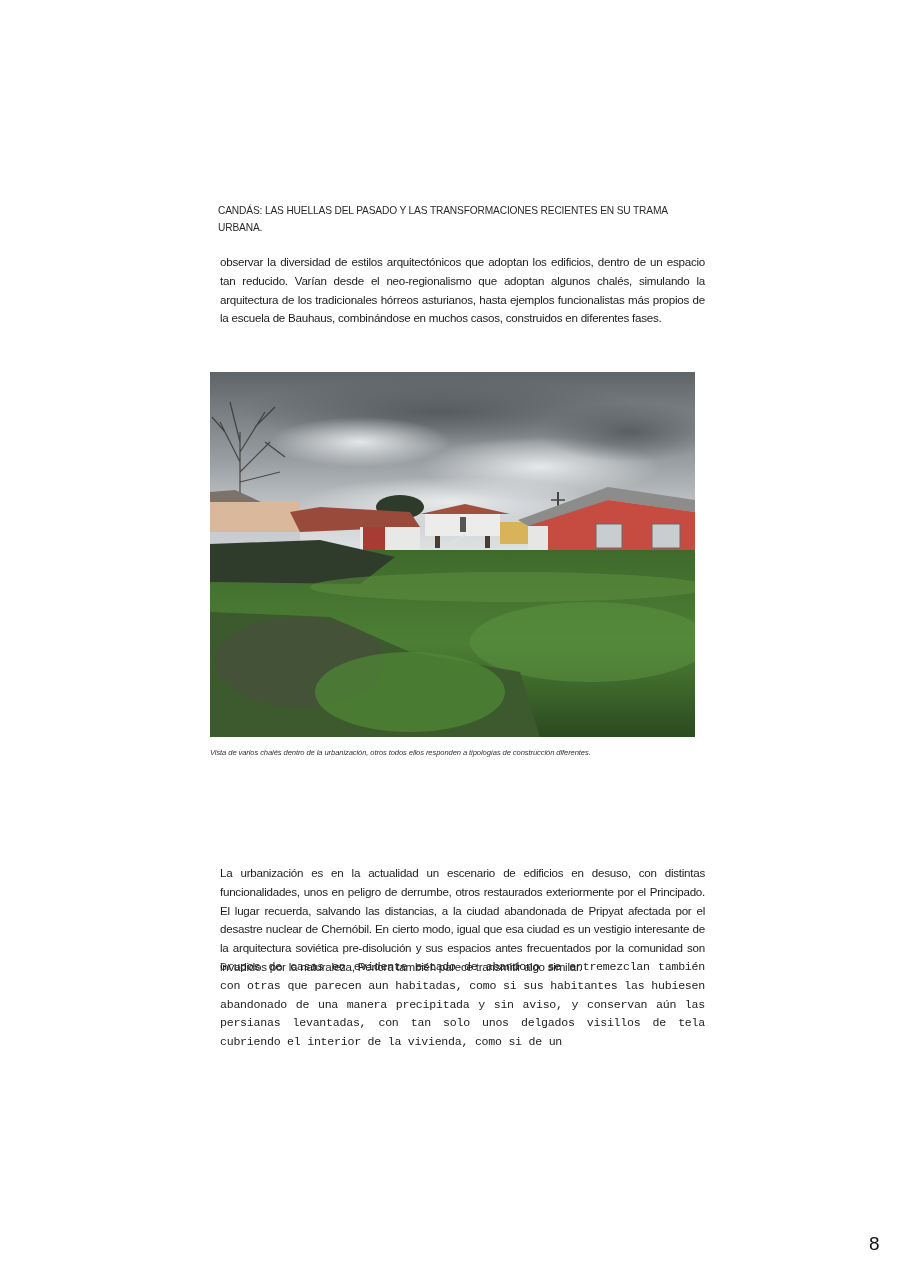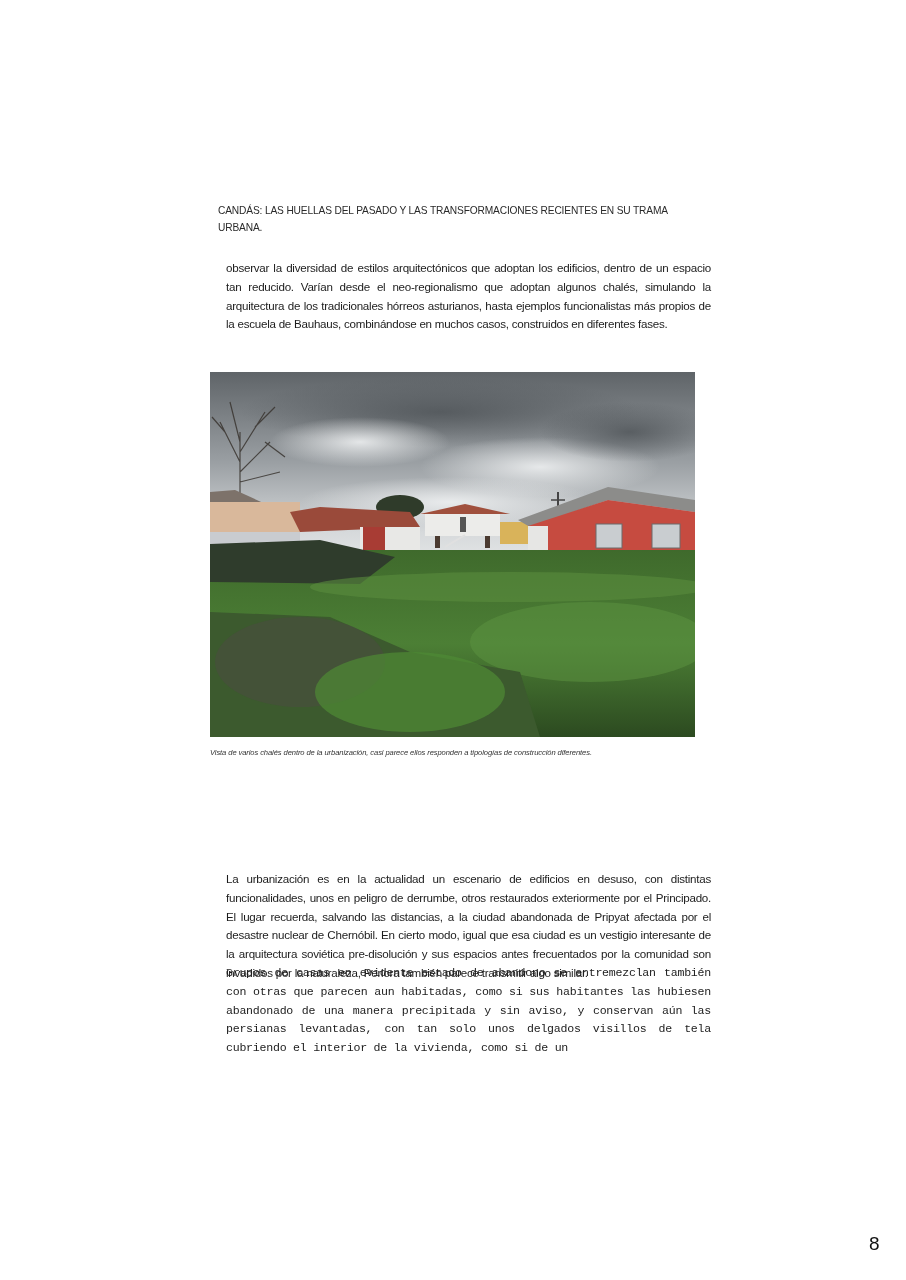--- a/index.html
+++ b/index.html
@@ -30,21 +30,21 @@
     .para {
       position: absolute;
       left: 210px;
       width: 485px;
       font-family: "Liberation Sans", sans-serif;
       font-size: 11.6px;
       line-height: 18.8px;
       text-align: justify;
       color: #1c1c1c;
       letter-spacing: -0.25px;
-      margin: 16px;
+      margin: 10px;
     }
     .para-1 { top: 243px; }
     .para-2 { top: 854px; }
     .para-3 { top: 948px; font-family: Liberation Mono, monospace; }
 
     .photo {
       position: absolute;
       left: 210px;
       top: 372px;
       width: 485px;
@@ -152,19 +152,19 @@
     <rect x="0" y="178" width="485" height="187" fill="url(#grass)"></rect>
     <polygon points="0,172 110,168 185,185 150,212 0,210" fill="#2f3c2c"></polygon>
     <ellipse cx="300" cy="215" rx="200" ry="15" fill="#5a8c3d" opacity="0.6"></ellipse>
     <ellipse cx="380" cy="270" rx="120" ry="40" fill="#5b913f" opacity="0.55"></ellipse>
     <polygon points="0,240 120,245 200,280 310,300 330,365 0,365" fill="#3c5a2e"></polygon>
     <ellipse cx="90" cy="290" rx="85" ry="45" fill="#4a4d40" opacity="0.6"></ellipse>
     <ellipse cx="200" cy="320" rx="95" ry="40" fill="#4f8a34" opacity="0.7"></ellipse>
   </svg>
 </div>
 
-<div class="caption">Vista de varios chalés dentro de la urbanización, casi parece ellos responden a tipologías de construcción diferentes.</div>
+<div class="caption">Vista de varios chalés dentro de la urbanización, otros todos ellos responden a tipologías de construcción diferentes.</div>
 
 <p class="para para-2">La urbanización es en la actualidad un escenario de edificios en desuso, con distintas funcionalidades, unos en peligro de derrumbe, otros restaurados exteriormente por el Principado. El lugar recuerda, salvando las distancias, a la ciudad abandonada de Pripyat afectada por el desastre nuclear de Chernóbil. En cierto modo, igual que esa ciudad es un vestigio interesante de la arquitectura soviética pre-disolución y sus espacios antes frecuentados por la comunidad son invadidos por la naturaleza, Perlora también parece transmitir algo similar.</p>
 
 <p class="para para-3">Grupos de casas en evidente estado de abandono se entremezclan también con otras que parecen aun habitadas, como si sus habitantes las hubiesen abandonado de una manera precipitada y sin aviso, y conservan aún las persianas levantadas, con tan solo unos delgados visillos de tela cubriendo el interior de la vivienda, como si de un</p>
 
 <div class="page-number">8</div>
 
 </body></html>

